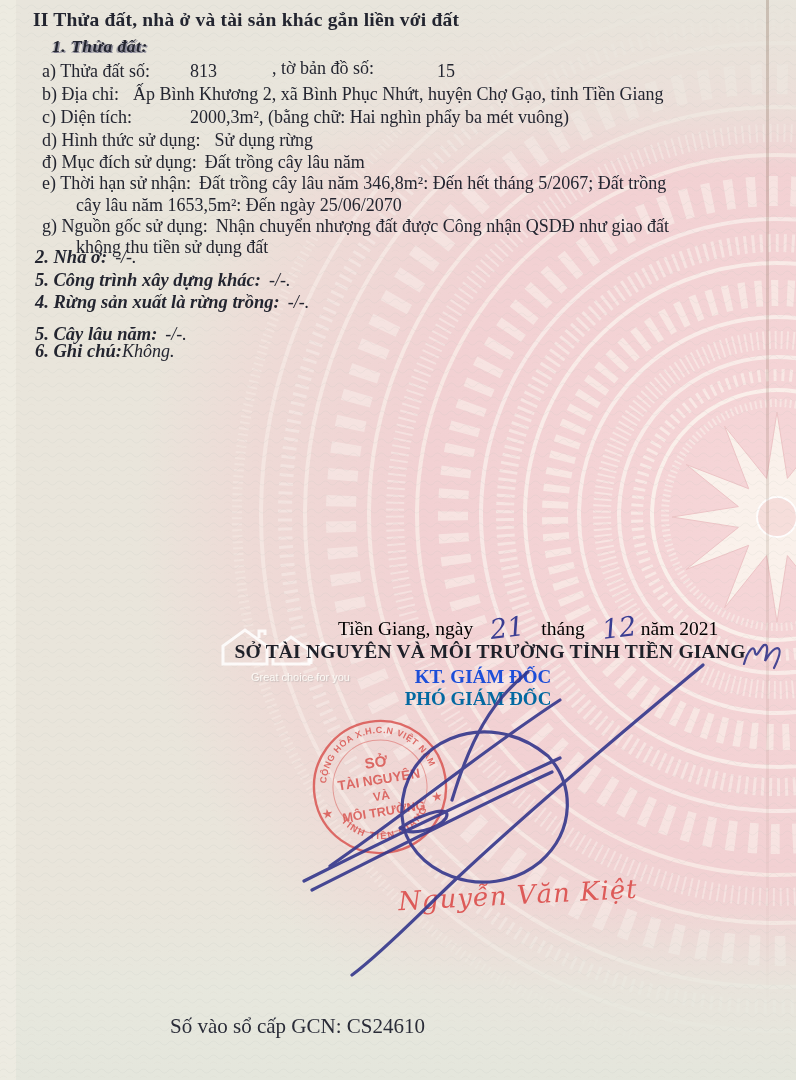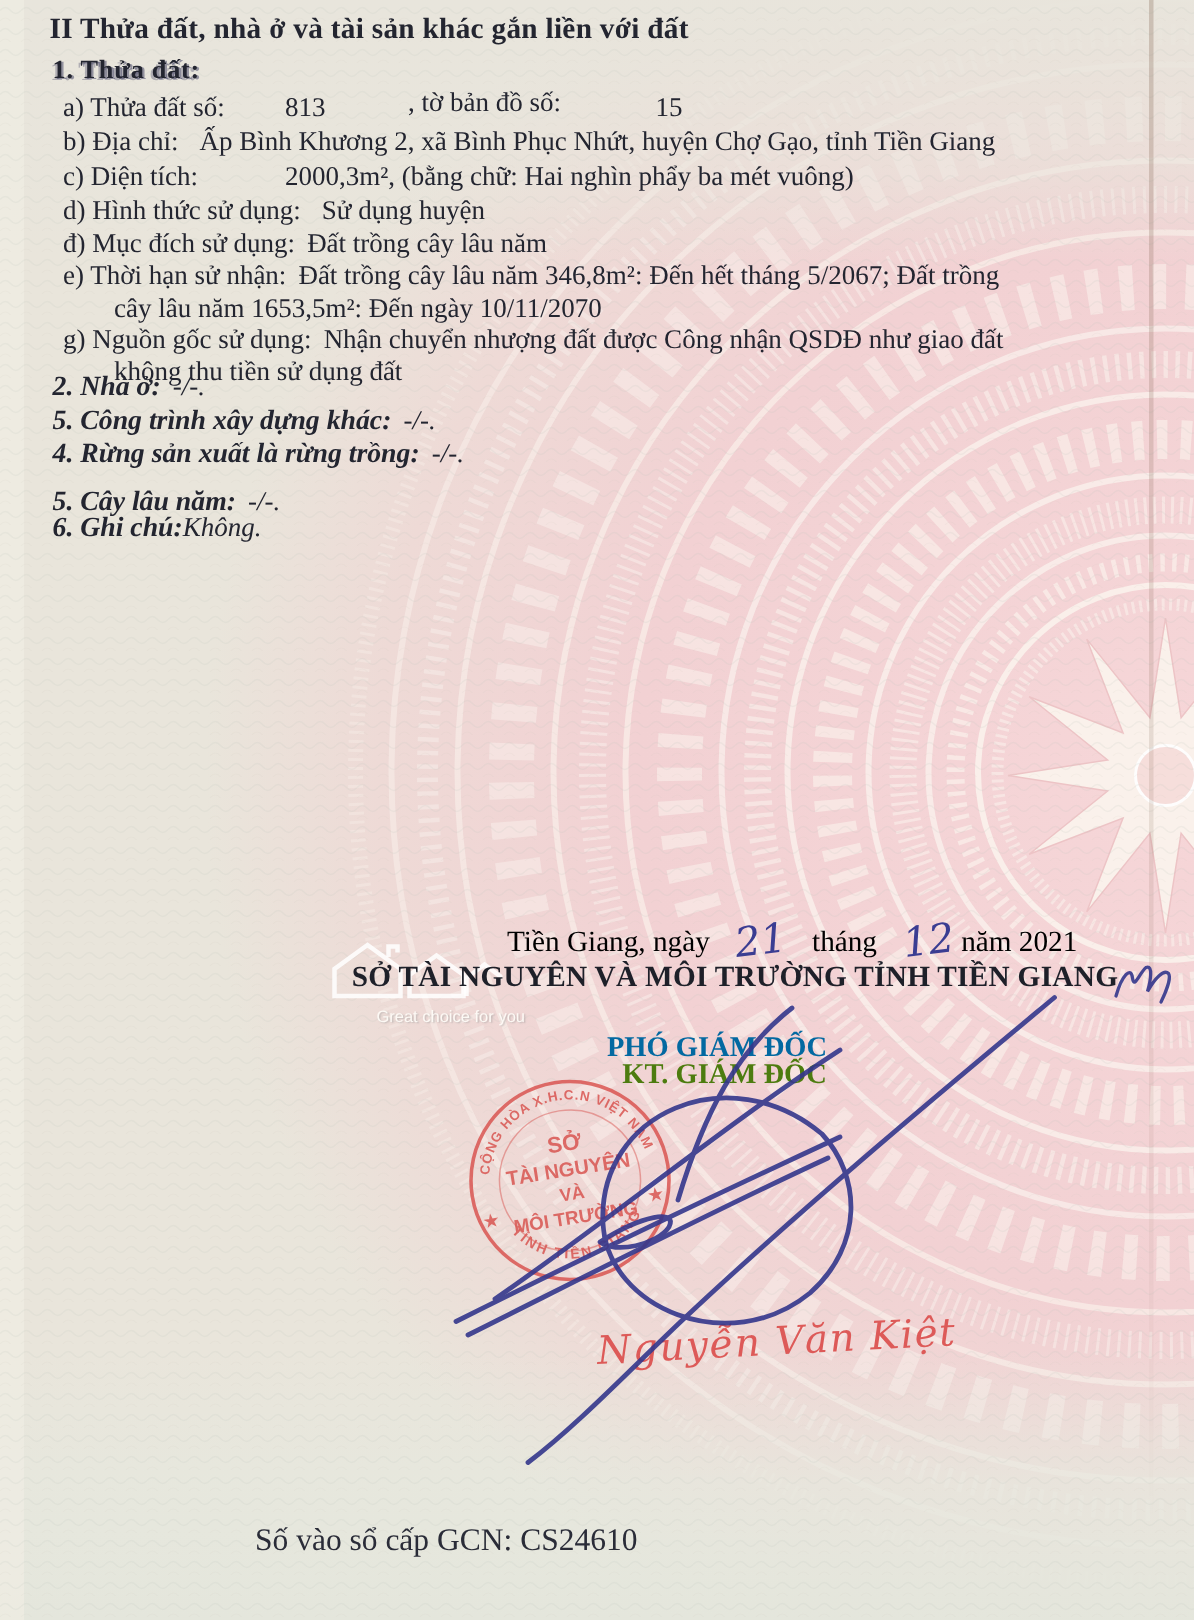--- a/index.html
+++ b/index.html
@@ -5,37 +5,37 @@
   html,body{margin:0;padding:0;}
   body{width:796px;height:1080px;overflow:hidden;font-family:"Liberation Serif",serif;background:#e9e6dd;}
   .page{position:relative;width:796px;height:1080px;}
   svg.bg{position:absolute;left:0;top:0;z-index:0;}
   .fold{position:absolute;left:766px;top:0;width:3px;height:1015px;z-index:2;
         background:linear-gradient(180deg,rgba(125,95,75,.28),rgba(125,95,75,.10) 70%,rgba(125,95,75,0));filter:blur(.4px);}
   
   .doc{position:absolute;left:0;top:0;width:782px;height:1080px;z-index:3;color:#232530;}
   .l{position:absolute;font-size:18px;white-space:nowrap;}
   .hdr{position:absolute;left:33px;top:9px;font-size:19.5px;font-weight:700;letter-spacing:.2px;}
-  .sub1{position:absolute;left:35px;top:36px;font-size:17.5px;font-weight:700;
+  .sub1{position:absolute;left:52px;top:36px;font-size:17.5px;font-weight:700;font-style:italic;
         letter-spacing:.5px;filter:blur(.35px);
         text-shadow:1.5px .5px 0 rgba(45,45,85,.45),-1.5px 1px 0 rgba(45,45,85,.30);}
   .bi{font-weight:700;font-style:italic;font-size:18.5px;}
   .it{font-style:italic;}
   .gap8{display:inline-block;width:8px;}
   .gap14{display:inline-block;width:14px;}
   
   .dateline{position:absolute;left:338px;top:612px;font-size:19.5px;white-space:nowrap;z-index:3;}
   .hand{font-family:"DejaVu Serif",serif;font-style:italic;color:#3a3d92;font-size:27px;
         display:inline-block;transform:rotate(-7deg);line-height:1;position:relative;top:2px;}
   .dots{display:inline-block;width:12px;height:14px;
         background-image:radial-gradient(circle,rgba(60,63,140,.55) 1px,transparent 1.2px);
         background-size:5px 14px;background-position:0 11px;background-repeat:repeat-x;}
   .org{position:absolute;left:490px;top:641px;transform:translateX(-50%);font-size:19.5px;font-weight:700;
        letter-spacing:.2px;white-space:nowrap;color:#1e2029;z-index:3;}
-  .kt{position:absolute;left:483px;top:666px;transform:translateX(-50%);font-size:19px;font-weight:700;white-space:nowrap;color:#4d7c0f;z-index:3;margin-top:40px;}
+  .kt{position:absolute;left:483px;top:666px;transform:translateX(-50%);font-size:19px;font-weight:700;white-space:nowrap;color:#1d4ed8;z-index:3;}
   .vice{position:absolute;left:478px;top:688px;transform:translateX(-50%);font-size:19px;font-weight:700;white-space:nowrap;color:#0369a1;z-index:3;}
   .signer{position:absolute;left:398px;top:880px;font-family:"DejaVu Serif",serif;font-style:italic;
           font-size:26px;color:#dd5a58;letter-spacing:1px;transform:rotate(-3deg);white-space:nowrap;z-index:4;}
   .gcn{position:absolute;left:170px;top:1014px;font-size:21px;color:#2a2c38;white-space:nowrap;z-index:3;}
   
   svg.seal{position:absolute;left:300px;top:707px;z-index:4;transform:rotate(-9deg);opacity:.92;}
   svg.sig{position:absolute;left:0;top:0;z-index:5;pointer-events:none;}
   
   .wm{position:absolute;left:200px;top:624px;width:150px;z-index:2;text-align:center;line-height:1;}
   .wm .brand{font-family:"Liberation Sans",sans-serif;font-weight:700;font-size:24px;
@@ -136,31 +136,31 @@
     </div>
 
     <div class="l" style="left:42px;top:107px;">
       <span>c) Diện tích:</span>
     </div>
     <div class="l" style="left:190px;top:107px;">
       <span>2000,3m²,</span> <span>(bằng chữ: Hai nghìn phẩy ba mét vuông)</span>
     </div>
 
     <div class="l" style="left:42px;top:130px;">
-      <span>d) Hình thức sử dụng:</span><span class="gap14"></span><span>Sử dụng huyện</span>
+      <span>d) Hình thức sử dụng:</span><span class="gap14"></span><span>Sử dụng rừng</span>
     </div>
 
     <div class="l" style="left:42px;top:152px;">
       <span>đ) Mục đích sử dụng:</span><span class="gap8"></span><span>Đất trồng cây lâu năm</span>
     </div>
 
     <div class="l" style="left:42px;top:173px;">
       <span>e) Thời hạn sử nhận:</span><span class="gap8"></span><span>Đất trồng cây lâu năm 346,8m²: Đến hết tháng 5/2067; Đất trồng</span>
     </div>
-    <div class="l" style="left:76px;top:195px;">cây lâu năm 1653,5m²: Đến ngày 10/11/2070</div>
+    <div class="l" style="left:76px;top:195px;">cây lâu năm 1653,5m²: Đến ngày 25/06/2070</div>
 
     <div class="l" style="left:42px;top:216px;">
       <span>g) Nguồn gốc sử dụng:</span><span class="gap8"></span><span>Nhận chuyển nhượng đất được Công nhận QSDĐ như giao đất</span>
     </div>
     <div class="l" style="left:76px;top:237px;">không thu tiền sử dụng đất</div>
 
     <div class="l" style="left:35px;top:247px;">
       <span class="bi">2. Nhà ở:</span><span class="gap8"></span><span class="it">-/-.</span>
     </div>
     <div class="l" style="left:35px;top:270px;">

